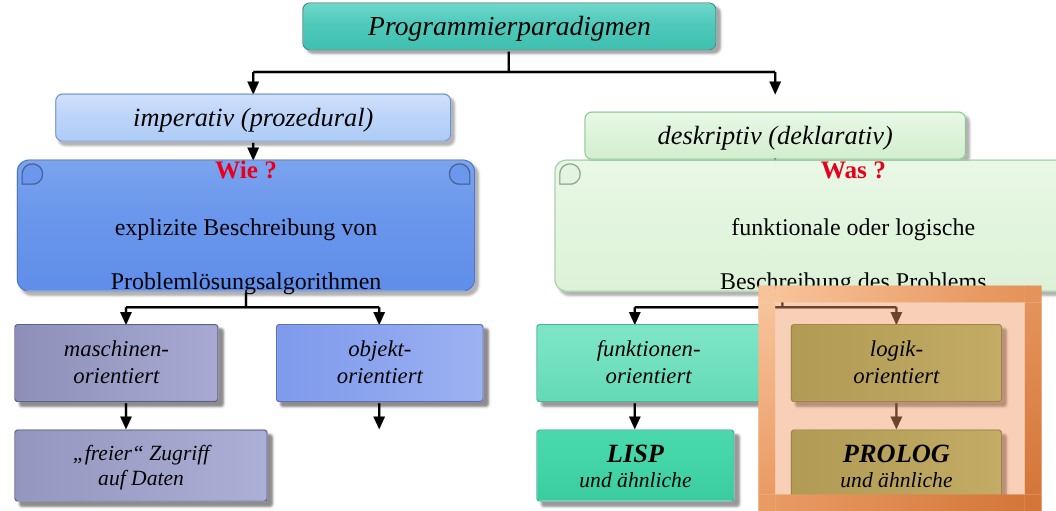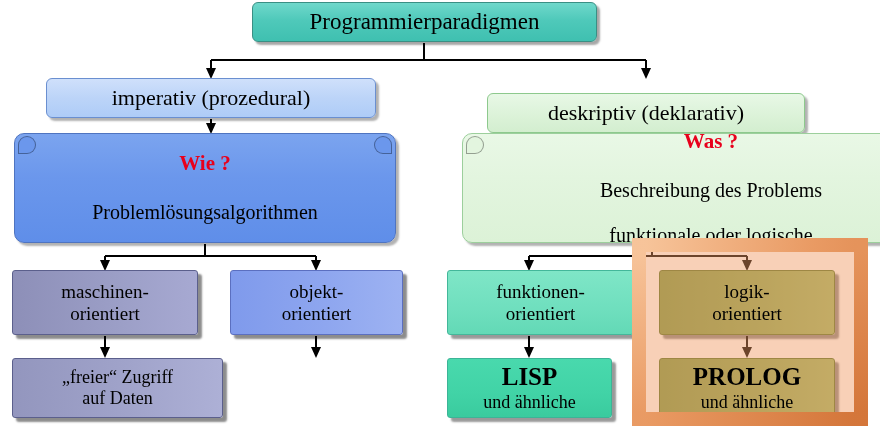--- a/index.html
+++ b/index.html
@@ -17,20 +17,21 @@
   }
   .box {
     position: absolute;
     box-sizing: border-box;
     display: flex;
     flex-direction: column;
     align-items: center;
     justify-content: center;
     text-align: center;
     line-height: 1.15;
+    font-style: italic;
   }
   
   #root-node {
     left: 252px;
     top: 2px;
     width: 345px;
     height: 40px;
     border: 1px solid #3a8f84;
     border-radius: 6px;
     font-size: 23px;
@@ -116,21 +117,21 @@
   }
   .scroll-text {
     font-size: 20px;
     color: #000;
     line-height: 1.25;
   }
   
   #machine-node {
     left: 12px;
     top: 270px;
-    width: 186px;
+    width: 170px;
     height: 65px;
     border: 1px solid #5b5f8c;
     border-radius: 3px;
     font-size: 19px;
     background: linear-gradient(to right, #8d8fb8 0%, #9b9ec6 55%, #a7a9d2 100%);
     box-shadow: 4px 4px 2px rgba(0,0,0,0.45);
   }
   #object-node {
     left: 230px;
     top: 270px;
@@ -204,21 +205,21 @@
     width: 176px;
     height: 60px;
     border: 1px solid #5b7a2e;
     border-radius: 3px;
     font-size: 18px;
     background: linear-gradient(to right, #7e9e4c 0%, #8fae5b 55%, #a0bd6b 100%);
     box-shadow: 4px 4px 2px rgba(0,0,0,0.45);
   }
   .leaf-strong {
     font-weight: bold;
-    font-size: 25px;
+    font-size: 22px;
   }
   
   #highlight-frame {
     position: absolute;
     left: 632px;
     top: 238px;
     width: 236px;
     height: 188px;
     box-sizing: border-box;
     border: 14px solid;
@@ -290,29 +291,30 @@
     <span class="lbl">imperativ (prozedural)</span>
   </div>
   <div class="box" id="descriptive-node">
     <span class="lbl">deskriptiv (deklarativ)</span>
   </div>
 
   <div class="scroll" id="imperative-scroll">
     <span class="scroll-curl left"></span>
     <span class="scroll-curl right"></span>
     <div class="question">Wie ?</div>
+    <div class="scroll-text">explizite Beschreibung von</div>
     <div class="scroll-text">Problemlösungsalgorithmen</div>
   </div>
 
   <div class="scroll" id="descriptive-scroll">
     <span class="scroll-curl left"></span>
     <span class="scroll-curl right"></span>
     <div class="question">Was ?</div>
+    <div class="scroll-text">funktionale oder logische</div>
     <div class="scroll-text">Beschreibung des Problems</div>
-    <div class="scroll-text">funktionale oder logische</div>
   </div>
 
   <div class="box" id="machine-node">
     <span class="lbl">maschinen-</span>
     <span class="lbl">orientiert</span>
   </div>
   <div class="box" id="object-node">
     <span class="lbl">objekt-</span>
     <span class="lbl">orientiert</span>
   </div>

